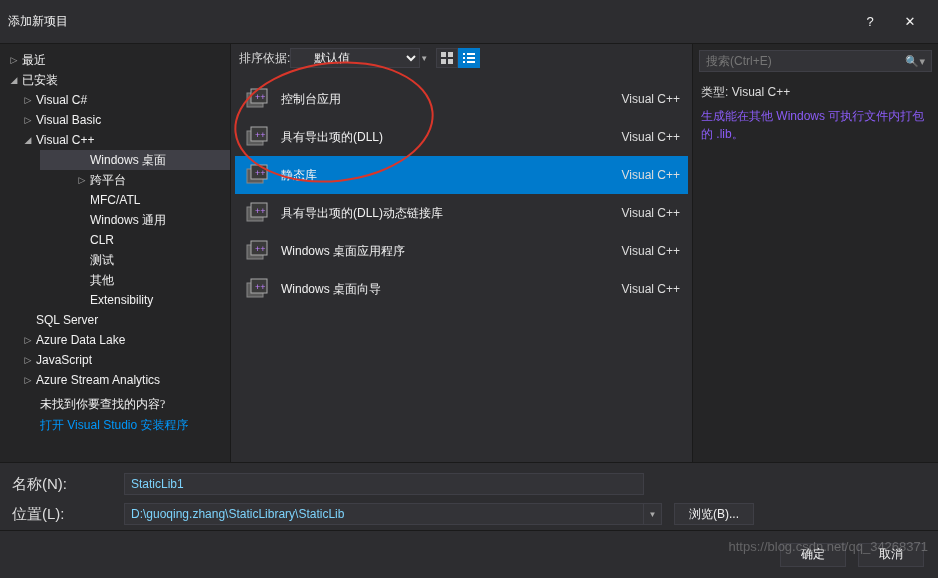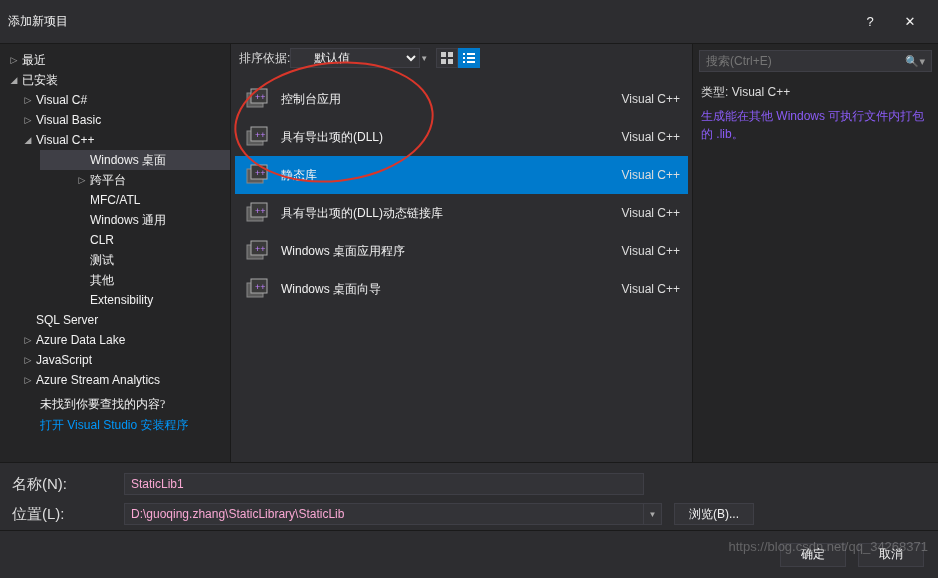--- a/index.html
+++ b/index.html
@@ -39,21 +39,21 @@
 .right { width: 245px; background: #252526; padding: 6px; display: flex; flex-direction: column; }
 .search { height: 22px; background: #333337; border: 1px solid #3f3f46; display: flex; align-items: center; padding: 0 6px; margin-bottom: 8px; }
 .search input { flex: 1; background: transparent; border: none; color: #999; font-size: 12px; outline: none; }
 .search .sicon { color: #999; font-size: 11px; }
 .right .rlabel { font-size: 12px; color: #ddd; margin: 4px 2px; }
 .right .rdesc { font-size: 12px; color: #8b5cf6; margin: 2px 2px; line-height: 1.5; }
 
 .form { background: #2d2d30; padding: 8px 12px; border-top: 1px solid #1a1a1a; }
 .form-row { display: flex; align-items: center; height: 26px; margin-bottom: 4px; }
 .form-row .flabel { width: 112px; font-size: 15px; color: #ddd; }
-.form-row .finput { flex: 1; background: #333337; border: 1px solid #3f3f46; color: #f9a8d4; height: 22px; padding: 0 6px; font-size: 12px; }
+.form-row .finput { flex: 1; background: #333337; border: 1px solid #3f3f46; color: #7dd3fc; height: 22px; padding: 0 6px; font-size: 12px; }
 .form-row .finput.combo { width: 520px; flex: none; }
 .form-row .fbtn { margin-left: 12px; background: #333337; border: 1px solid #3f3f46; color: #f1f1f1; height: 22px; padding: 0 14px; font-size: 12px; cursor: pointer; }
 .dropdown-arrow { width: 18px; height: 22px; background: #333337; border: 1px solid #3f3f46; border-left: none; display: flex; align-items: center; justify-content: center; font-size: 8px; color: #aaa; cursor: pointer; }
 
 .footer { position: absolute; bottom: 0; left: 0; right: 0; height: 48px; display: flex; align-items: center; justify-content: flex-end; padding: 0 14px; gap: 12px; background: #2d2d30; border-top: 1px solid #1a1a1a; }
 .footer button { background: #333337; border: 1px solid #3f3f46; color: #f1f1f1; height: 24px; padding: 0 20px; font-size: 12px; cursor: pointer; }
 
 .watermark { position: absolute; right: 10px; bottom: 24px; color: rgba(200,200,200,0.35); font-size: 13px; pointer-events: none; }
 
 .annot { position: absolute; left: 234px; top: 62px; width: 200px; height: 120px; border: 2px solid #d9362a; border-radius: 50%; pointer-events: none; transform: rotate(-6deg); }

